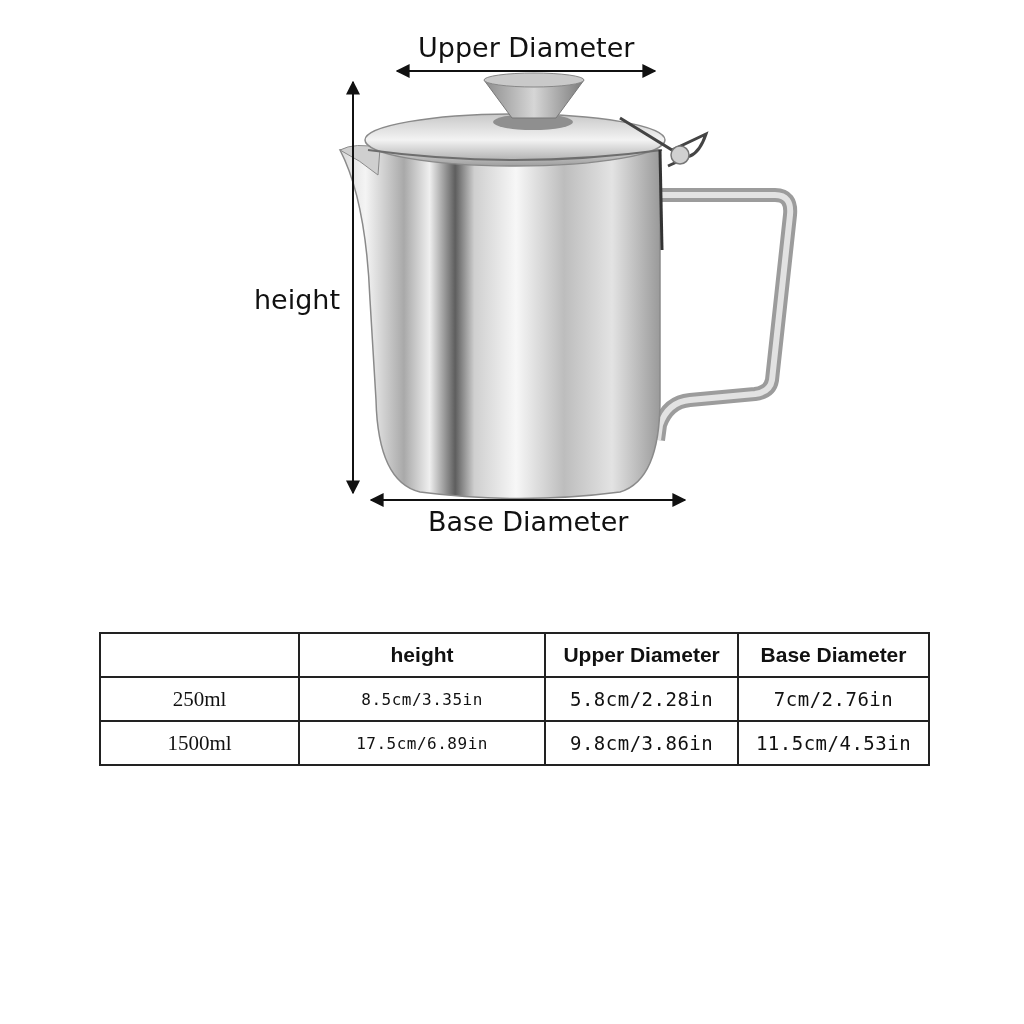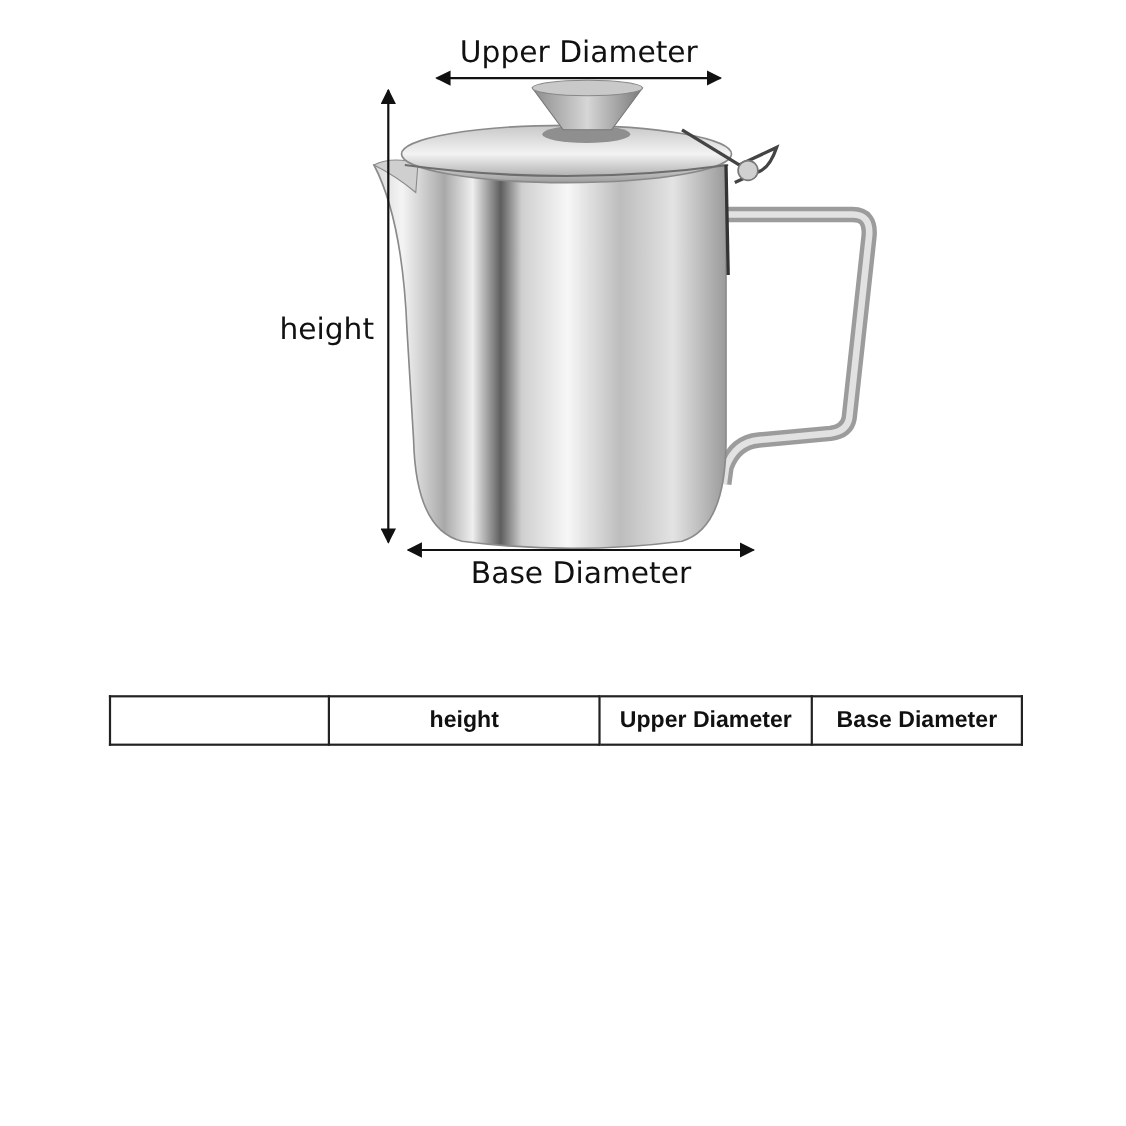--- a/index.html
+++ b/index.html
@@ -94,14 +94,26 @@
     </colgroup>
   <thead>
     <tr>
       <th></th>
       <th>height</th>
       <th>Upper Diameter</th>
       <th>Base Diameter</th>
     </tr>
   </thead>
   <tbody>
+    <tr>
+      <td class="cap">250ml</td>
+      <td class="val small">8.5cm/3.35in</td>
+      <td class="val">5.8cm/2.28in</td>
+      <td class="val">7cm/2.76in</td>
+    </tr>
+    <tr>
+      <td class="cap">1500ml</td>
+      <td class="val small">17.5cm/6.89in</td>
+      <td class="val">9.8cm/3.86in</td>
+      <td class="val">11.5cm/4.53in</td>
+    </tr>
   </tbody>
 </table>
 
 </body></html>

